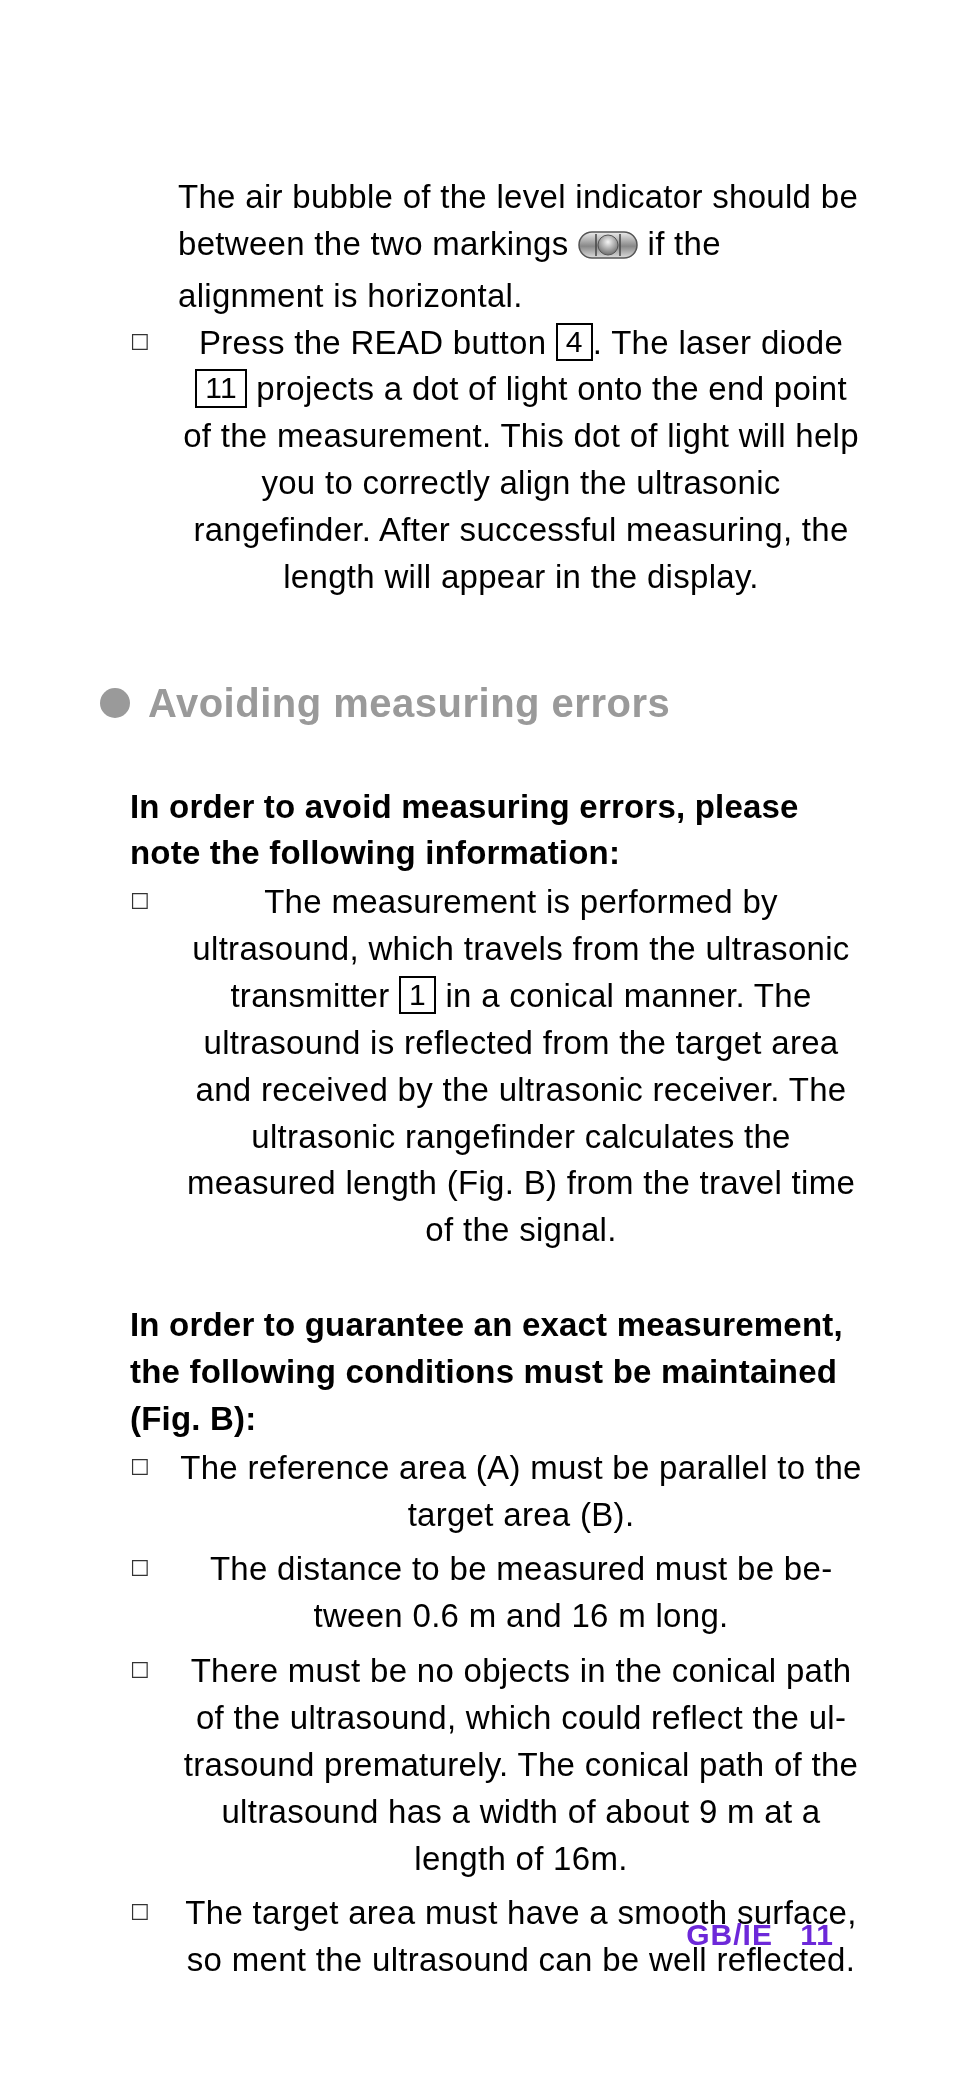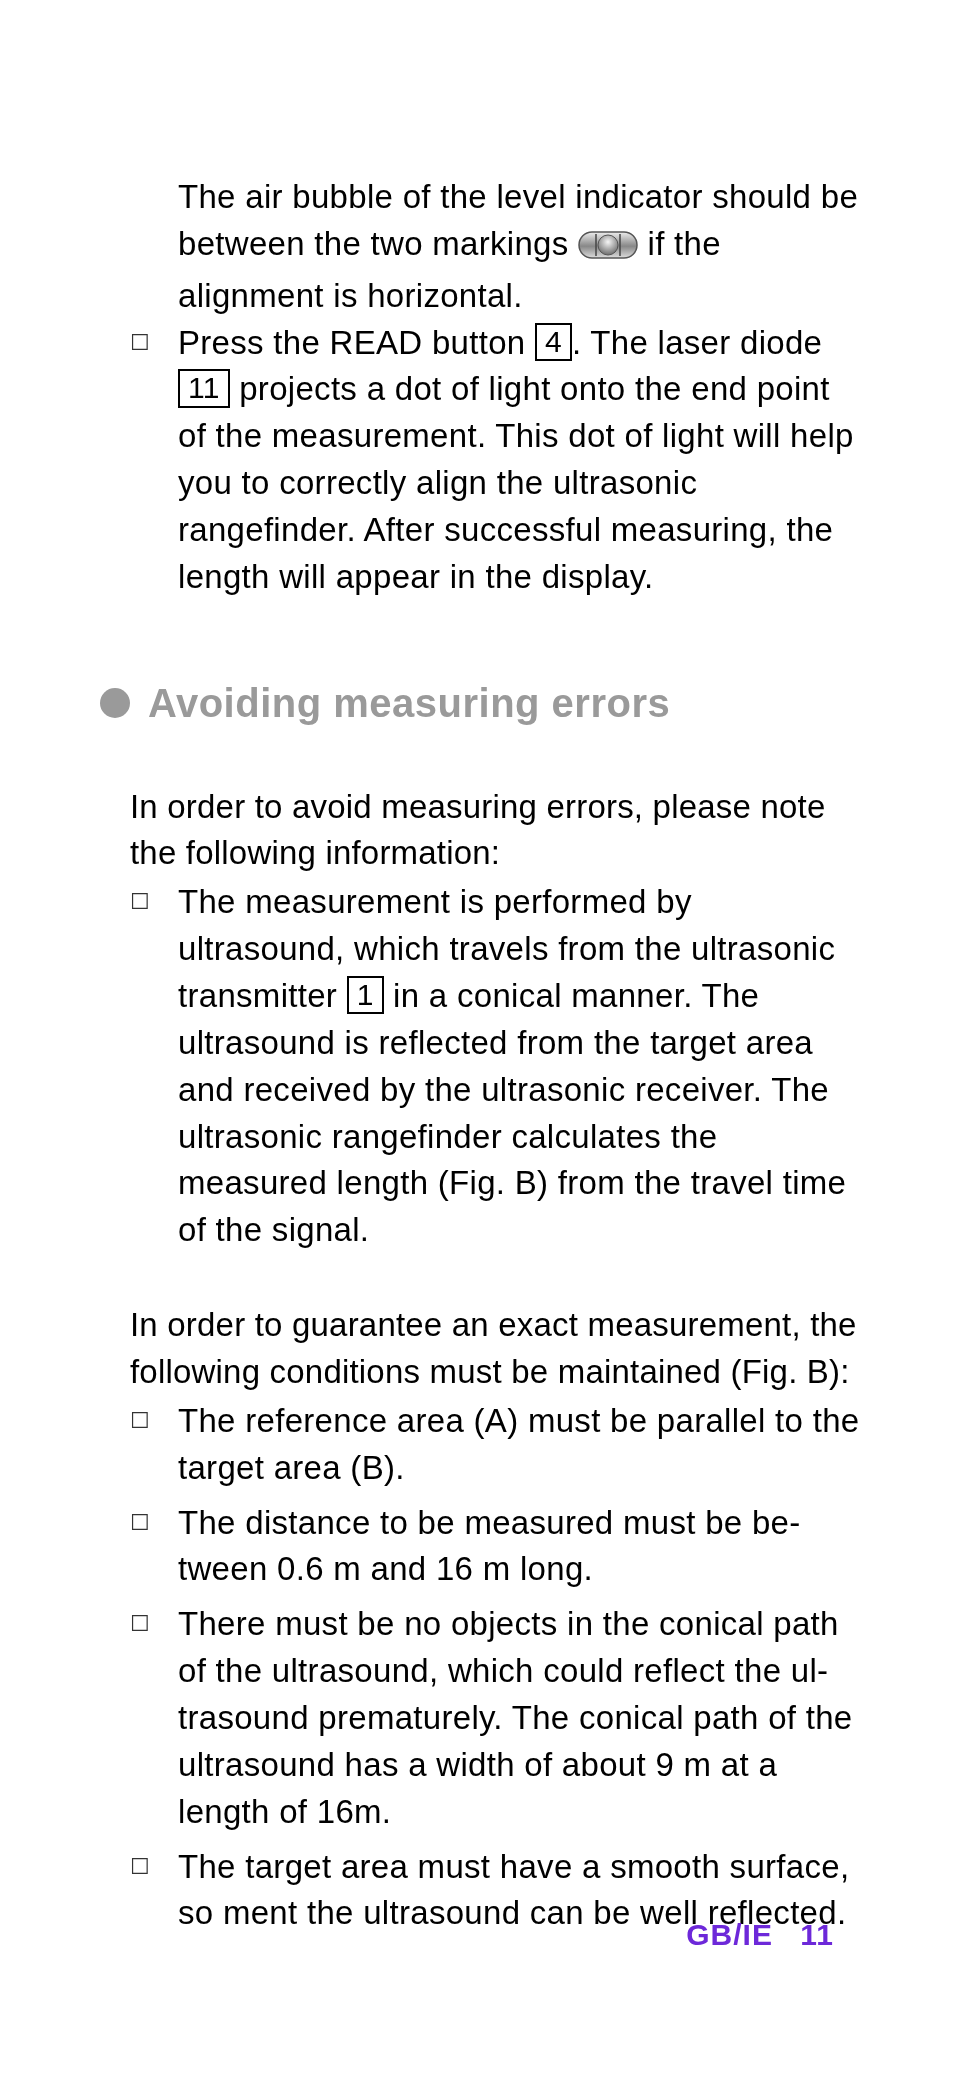--- a/index.html
+++ b/index.html
@@ -28,20 +28,21 @@
   }
   .bullet-marker {
     font-size: 22px;
     line-height: 46px;
     width: 48px;
     flex-shrink: 0;
     color: #333;
   }
   .bullet-text {
     flex: 1;
+    text-align: center;
   }
   .boxnum {
     display: inline-block;
     border: 2px solid #000;
     padding: 0 8px;
     font-size: 30px;
     line-height: 1.15;
     vertical-align: 2px;
     font-weight: 400;
   }
@@ -64,21 +65,21 @@
     margin-right: 18px;
     flex-shrink: 0;
   }
   .section-title {
     color: #9a9a9a;
     font-weight: 700;
     font-size: 40px;
     letter-spacing: 0.5px;
   }
   .bold-intro {
-    font-weight: 400;
+    font-weight: 700;
     font-size: 33px;
     margin-top: 48px;
     margin-bottom: 2px;
     letter-spacing: 0.2px;
   }
   .bold-intro:first-of-type { margin-top: 0; }
   .footer {
     position: absolute;
     bottom: 128px;
     right: 120px;

